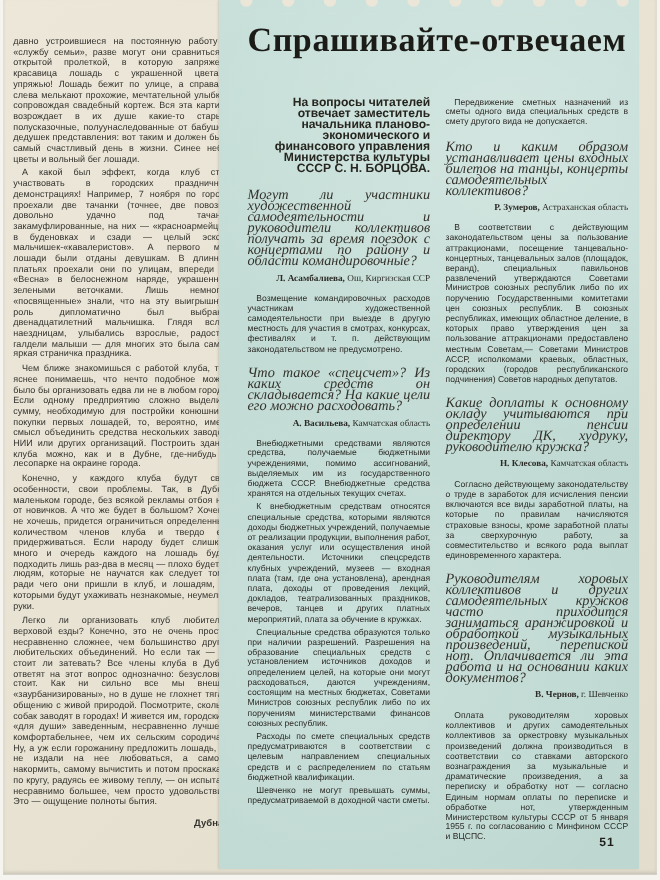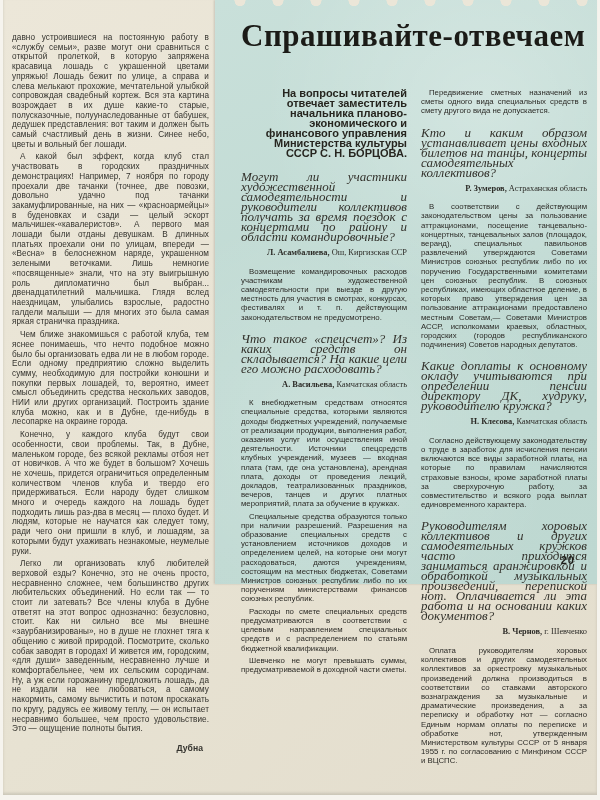--- a/index.html
+++ b/index.html
@@ -21,21 +21,21 @@
     text-align:justify;letter-spacing:.05px;
   }
   .col-left p{margin:0 0 3px 0;text-indent:8px;}
   .col-left p.noindent{text-indent:0;}
   .sig-dubna{
     text-align:right;font-weight:bold;text-indent:0!important;
     padding-right:6px;margin-top:10px!important;font-size:8.6px;
   }
   
   .qa-panel{
-    position:absolute;left:212px;top:0;width:382px;height:584px;
+    position:absolute;left:196px;top:0;width:382px;height:790px;
     background:
       radial-gradient(circle at 70% 18%, rgba(255,255,255,.25), rgba(255,255,255,0) 40%),
       radial-gradient(circle at 30% 75%, rgba(255,255,255,.18), rgba(255,255,255,0) 45%),
       linear-gradient(160deg,#c9e0da 0%,#c0dad3 50%,#bed8d1 100%);
     box-shadow:-1px 0 2px rgba(0,0,0,.15);
   }
   .scallop{
     position:absolute;left:0;top:0;width:100%;height:12px;
     background-image:radial-gradient(ellipse 9px 10px at 50% 0%,#ebe6d8 60%,rgba(0,0,0,0) 64%);
     background-size:38px 12px;background-repeat:repeat-x;
@@ -102,20 +102,21 @@
           <span class="sig-name">Л. Асамбалиева,</span>
           <span class="sig-loc">Ош, Киргизская ССР</span>
         </p>
         <p class="answer">Возмещение командировочных расходов участникам художественной самодеятельности при выезде в другую местность для участия в смотрах, конкурсах, фестивалях и т. п. действующим законодательством не предусмотрено.</p>
 
         <p class="question">Что такое «спецсчет»? Из каких средств он складывается? На какие цели его можно расходовать?</p>
         <p class="sig">
           <span class="sig-name">А. Васильева,</span>
           <span class="sig-loc">Камчатская область</span>
         </p>
+        <p class="answer">Внебюджетными средствами являются средства, получаемые бюджетными учреждениями, помимо ассигнований, выделяемых им из государственного бюджета СССР. Внебюджетные средства хранятся на отдельных текущих счетах.</p>
         <p class="answer">К внебюджетным средствам относятся специальные средства, которыми являются доходы бюджетных учреждений, получаемые от реализации продукции, выполнения работ, оказания услуг или осуществления иной деятельности. Источники спецсредств клубных учреждений, музеев — входная плата (там, где она установлена), арендная плата, доходы от проведения лекций, докладов, театрализованных праздников, вечеров, танцев и других платных мероприятий, плата за обучение в кружках.</p>
         <p class="answer">Специальные средства образуются только при наличии разрешений. Разрешения на образование специальных средств с установлением источников доходов и определением целей, на которые они могут расходоваться, даются учреждениям, состоящим на местных бюджетах, Советами Министров союзных республик либо по их поручениям министерствами финансов союзных республик.</p>
         <p class="answer">Расходы по смете специальных средств предусматриваются в соответствии с целевым направлением специальных средств и с распределением по статьям бюджетной квалификации.</p>
         <p class="answer">Шевченко не могут превышать суммы, предусматриваемой в доходной части сметы.</p>
       </div>
 
       <div class="qa-col">
         <p class="answer">Передвижение сметных назначений из сметы одного вида специальных средств в смету другого вида не допускается.</p>
 
         <p class="question">Кто и каким образом устанавливает цены входных билетов на танцы, концерты самодеятельных коллективов?</p>
@@ -134,15 +135,15 @@
 
         <p class="question">Руководителям хоровых коллективов и других самодеятельных кружков часто приходится заниматься аранжировкой и обработкой музыкальных произведений, перепиской нот. Оплачивается ли эта работа и на основании каких документов?</p>
         <p class="sig">
           <span class="sig-name">В. Чернов,</span>
           <span class="sig-loc">г. Шевченко</span>
         </p>
         <p class="answer">Оплата руководителям хоровых коллективов и других самодеятельных коллективов за оркестровку музыкальных произведений должна производиться в соответствии со ставками авторского вознаграждения за музыкальные и драматические произведения, а за переписку и обработку нот — согласно Единым нормам оплаты по переписке и обработке нот, утвержденным Министерством культуры СССР от 5 января 1955 г. по согласованию с Минфином СССР и ВЦСПС.</p>
       </div>
     </div>
 
-    <div class="page-number">20</div>
+    <div class="page-number">51</div>
   </div>
 </div>
 
 </body></html>

